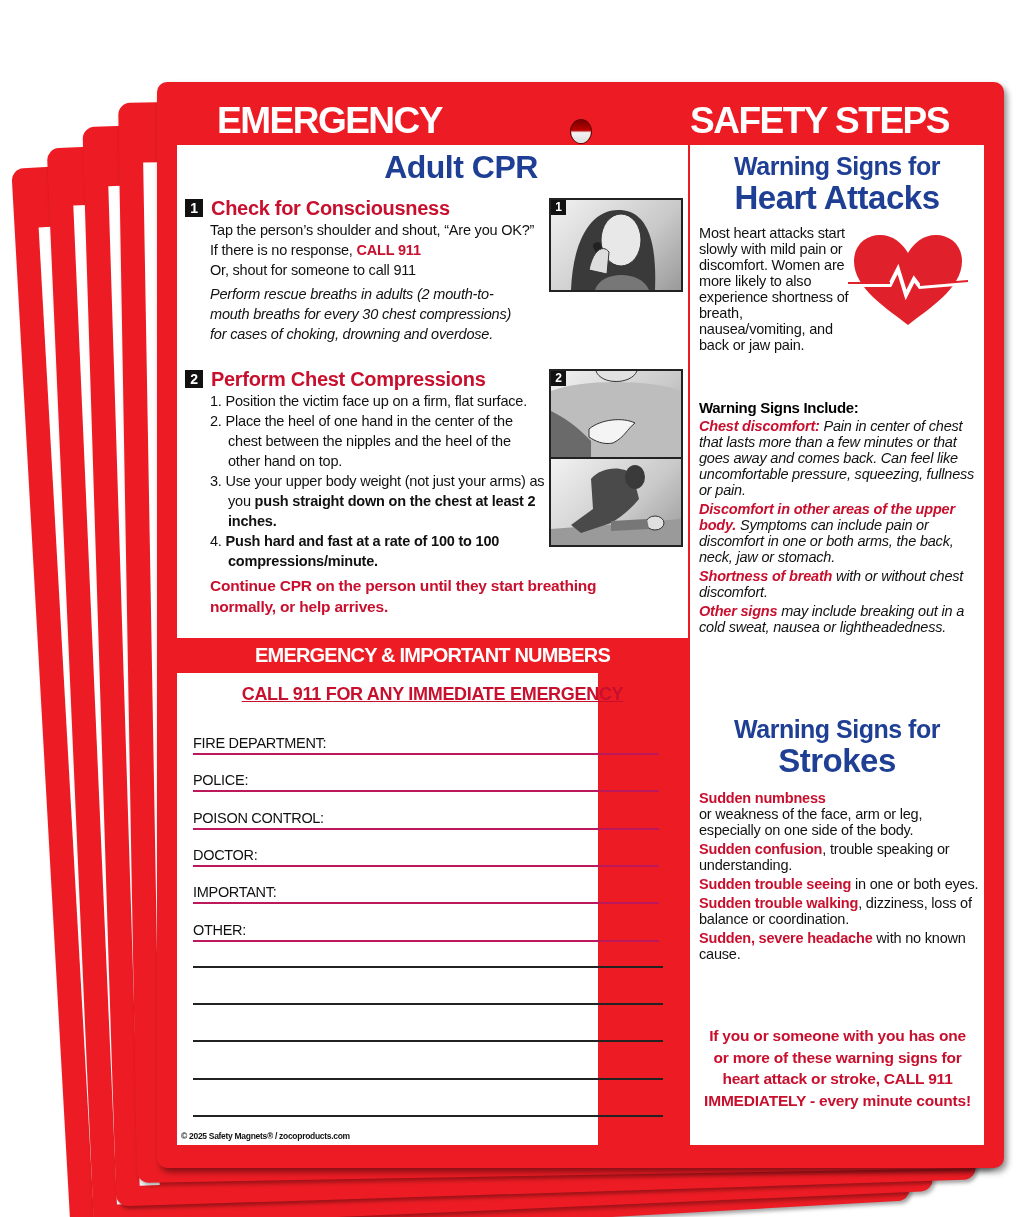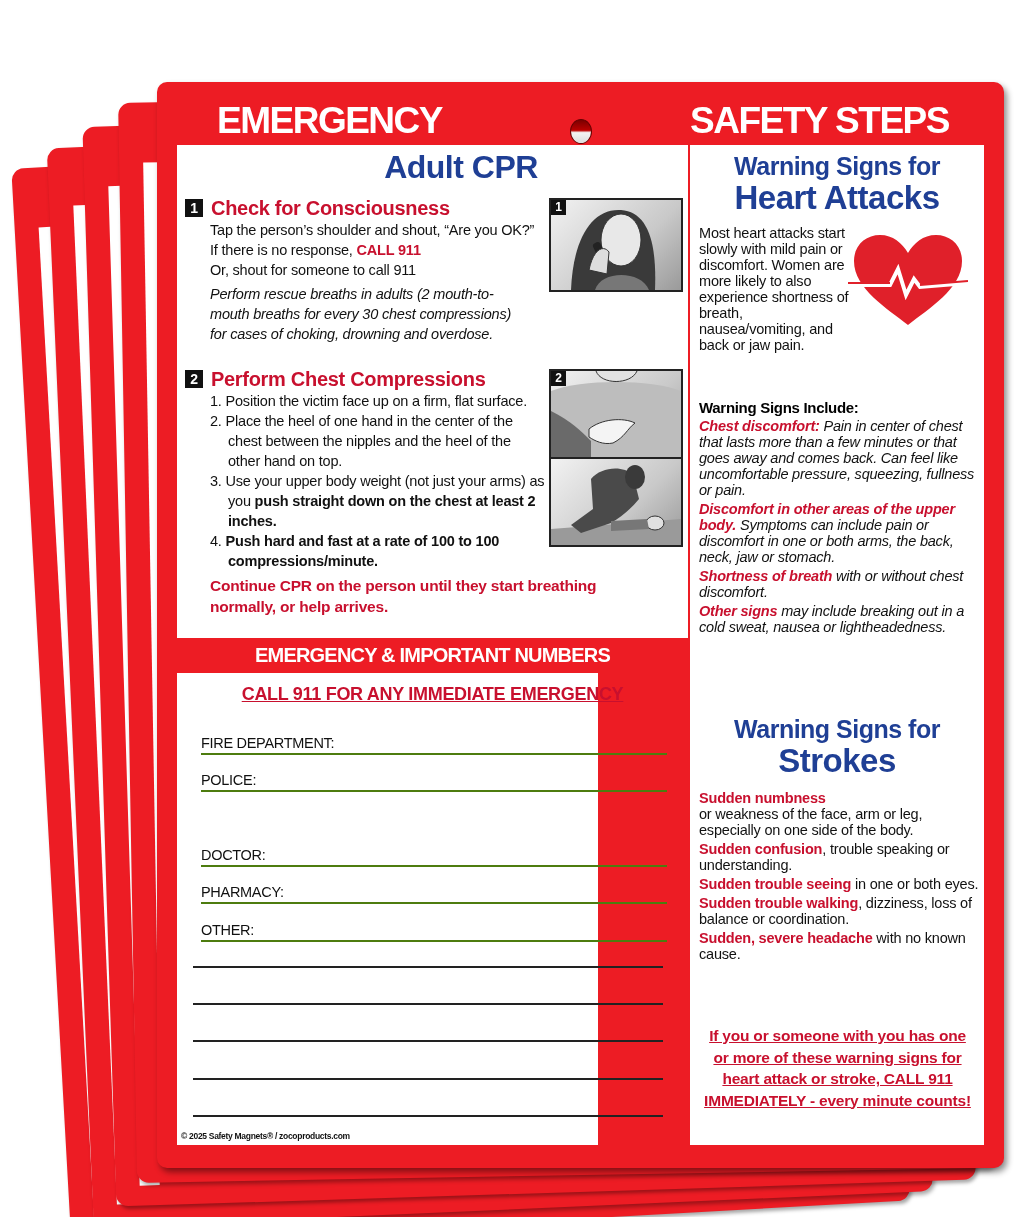--- a/index.html
+++ b/index.html
@@ -19,25 +19,25 @@
   .redb { color:#C8102E; font-weight:bold; }
   .b { font-weight:bold; }
   .step-num { display:inline-block; width:18px; height:18px; background:#111; color:#fff; font-weight:bold; font-size:14px; text-align:center; line-height:18px; margin-right:8px; vertical-align:2px; }
   .step-head { position:absolute; left:8px; font-size:20px; font-weight:bold; color:#C8102E; letter-spacing:-0.3px; }
   .body-txt { position:absolute; font-size:14.5px; line-height:20px; color:#111; letter-spacing:-0.2px; }
   .illus { position:absolute; border:2px solid #222; background: linear-gradient(135deg,#f2f2f2,#c9c9c9 60%,#9a9a9a); overflow:hidden; }
   .illus .tag { position:absolute; left:0; top:0; width:15px; height:15px; background:#111; color:#fff; font-weight:bold; font-size:12px; text-align:center; line-height:15px; }
   .illus svg { position:absolute; left:0; top:0; }
   ol.steps { margin:0; padding-left:0; list-style:none; }
   ol.steps li { padding-left:18px; text-indent:-18px; }
-  .num-row { position:absolute; left:24px; width:466px; border-bottom:2px solid #4d7c0f; font-size:14.5px; letter-spacing:-0.3px; color:#111; height:20px; line-height:20px; }
+  .num-row { position:absolute; left:16px; width:466px; border-bottom:2px solid #be185d; font-size:14.5px; letter-spacing:-0.3px; color:#111; height:20px; line-height:20px; }
   .blank-line { position:absolute; left:16px; width:470px; border-bottom:2px solid #222; }
   #copyright { position:absolute; left:4px; bottom:4px; font-size:8.5px; font-weight:bold; letter-spacing:-0.3px; color:#111; }
   .sign-p { position:absolute; left:9px; width:280px; font-size:14.5px; line-height:16px; color:#111; letter-spacing:-0.2px; }
-  #final-warn { position:absolute; left:10px; width:275px; text-align:center; font-weight:bold; color:#C8102E; font-size:15.5px; line-height:21.5px; letter-spacing:-0.2px;text-decoration:underline; }
+  #final-warn { position:absolute; left:10px; width:275px; text-align:center; font-weight:bold; color:#C8102E; font-size:15.5px; line-height:21.5px; letter-spacing:-0.2px; }
 </style>
 </head>
 <body>
 
 <div class="stack-card" style="left:10px;top:122px;width:840px;height:1080px;transform:rotate(-3.2deg);transform-origin:100% 0%;">
   <div class="inner" style="left:24px;top:60px;width:20px;height:1000px;"></div>
   <div class="mark" style="left:40px;top:115px;"></div>
 </div>
 <div class="stack-card" style="left:46px;top:112px;width:840px;height:1080px;transform:rotate(-2.5deg);transform-origin:100% 0%;">
   <div class="inner" style="left:24px;top:58px;width:20px;height:1000px;"></div>
@@ -113,22 +113,23 @@
     <div class="redb" style="position:absolute;left:33px;top:430px;width:430px;font-size:15.5px;line-height:21px;letter-spacing:-0.2px;">Continue CPR on the person until they start breathing normally, or help arrives.</div>
   </div>
 
   <div id="numbers-band">EMERGENCY &amp; IMPORTANT NUMBERS</div>
 
   <div class="panel" id="numbers-panel">
     <div class="redb" style="position:absolute;left:0;top:11px;width:511px;text-align:center;font-size:18px;text-decoration:underline;letter-spacing:-0.3px;">CALL 911 FOR ANY IMMEDIATE EMERGENCY</div>
 
     <div class="num-row" style="top:60px;"><span>FIRE DEPARTMENT:</span></div>
     <div class="num-row" style="top:97px;"><span>POLICE:</span></div>
+    <div class="num-row" style="top:135px;"><span>POISON CONTROL:</span></div>
     <div class="num-row" style="top:172px;"><span>DOCTOR:</span></div>
-    <div class="num-row" style="top:209px;"><span>PHARMACY:</span></div>
+    <div class="num-row" style="top:209px;"><span>IMPORTANT:</span></div>
     <div class="num-row" style="top:247px;"><span>OTHER:</span></div>
 
     <div class="blank-line" style="top:293px;"></div>
     <div class="blank-line" style="top:330px;"></div>
     <div class="blank-line" style="top:367px;"></div>
     <div class="blank-line" style="top:405px;"></div>
     <div class="blank-line" style="top:442px;"></div>
 
     <div id="copyright">© 2025 Safety Magnets® / zocoproducts.com</div>
   </div>

